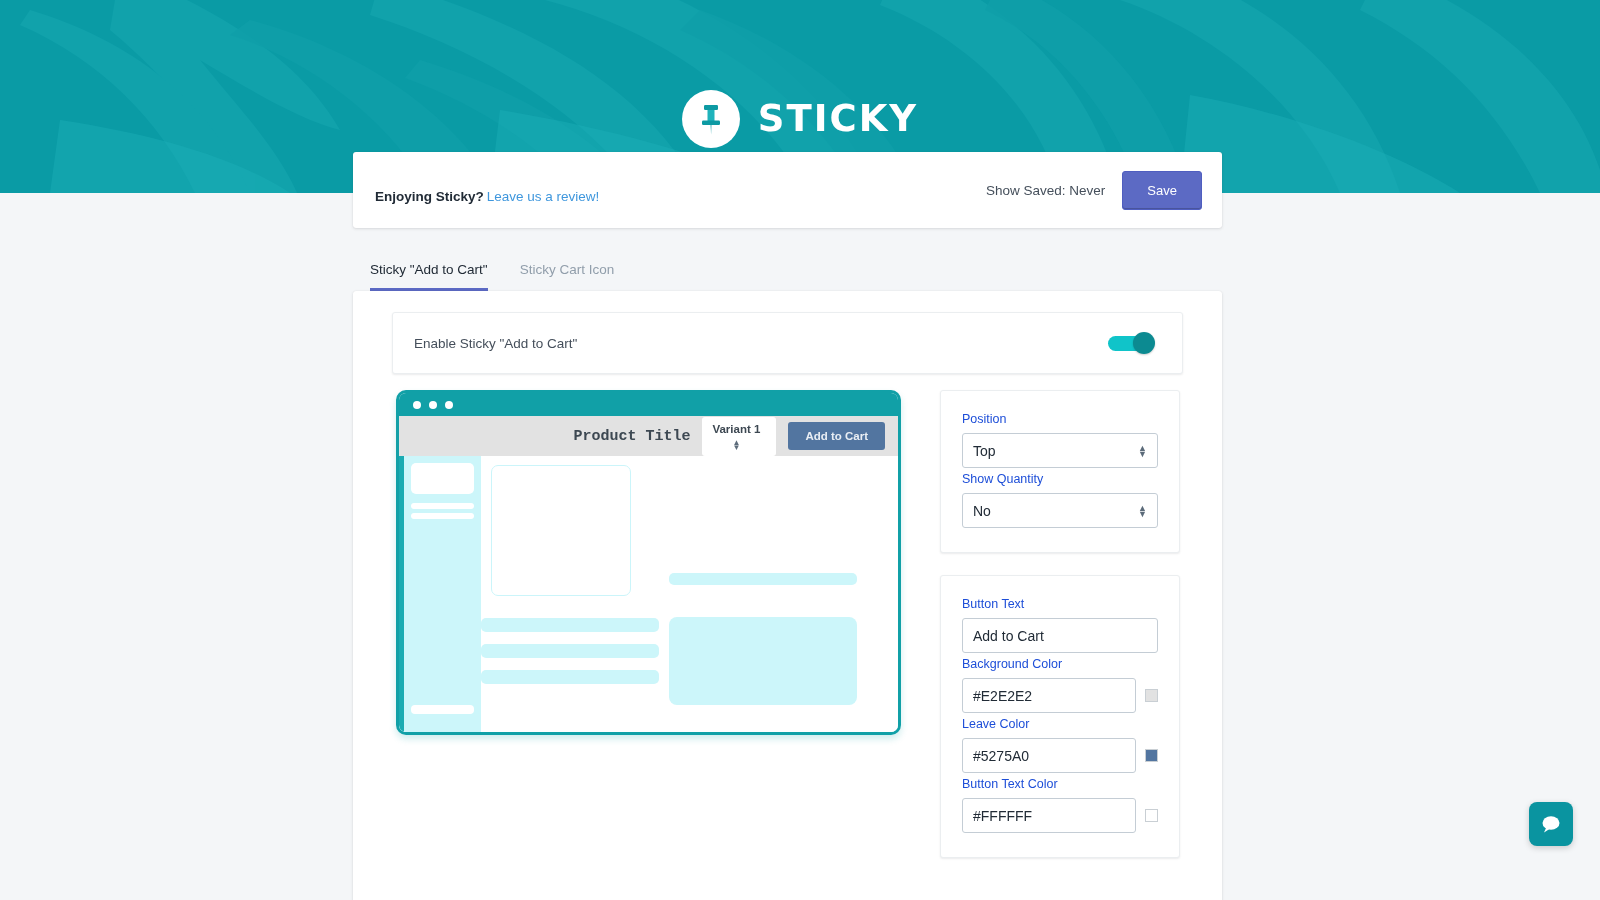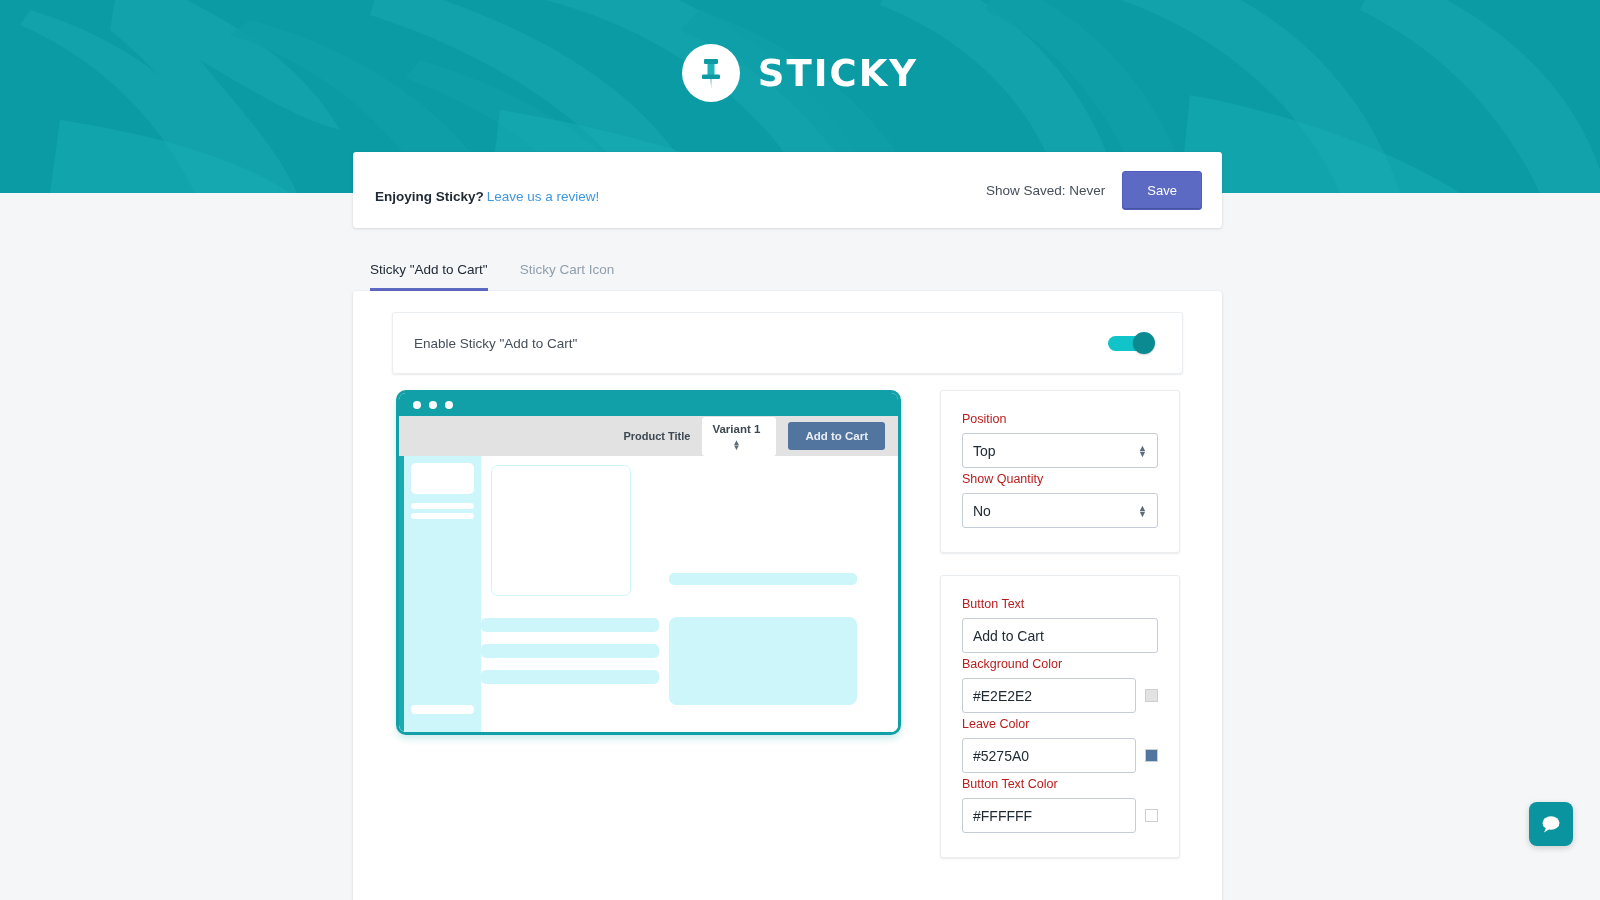--- a/index.html
+++ b/index.html
@@ -15,21 +15,21 @@
   
   .hero {
     position: absolute; top: 0; left: 0;
     width: 1600px; height: 193px;
     background: #0a9ba5;
     overflow: hidden;
   }
   .hero-pattern { position: absolute; inset: 0; opacity: 1; }
   .hero-inner {
     position: absolute; top: 0; left: 0; right: 0; height: 193px;
-    display: flex; align-items: flex-start; justify-content: center;
+    display: flex; align-items: center; justify-content: center;
   }
   .logo-wrap {
     margin-top: 44px;
     display: flex; align-items: center; gap: 18px;
   }
   .logo-circle {
     width: 58px; height: 58px; border-radius: 50%;
     background: #ffffff;
     display: flex; align-items: center; justify-content: center;
     flex: none;
@@ -136,21 +136,21 @@
   .pv-titlebar {
     height: 23px; background: #11a0a7;
     display: flex; align-items: center; gap: 8px; padding-left: 14px;
   }
   .pv-dot { width: 8px; height: 8px; border-radius: 50%; background: #ffffff; }
   .pv-stickybar {
     height: 40px; background: #e2e2e2;
     display: flex; align-items: center; justify-content: flex-end;
     padding-right: 13px; gap: 12px;
   }
-  .pv-prodtitle { font-size: 11px; color: #3d4852; font-weight: 600; }
+  .pv-prodtitle { font-size: 15px; color: #3d4852; font-weight: 600; font-family: Liberation Mono, monospace; }
   .pv-variant {
     background: #ffffff; border-radius: 3px;
     font-size: 11.5px; color: #3d4852; font-weight: 600;
     padding: 6px 16px 6px 10px;
     position: relative;
     display: flex; align-items: center; gap: 5px; flex-direction: column;
   }
   .pv-variant .arrows {
     display: flex; flex-direction: column; line-height: 5px; font-size: 8px; color: #5c6b7a;
   }
@@ -193,21 +193,21 @@
   }
   .settings-card {
     background: #ffffff;
     border: 1px solid #ebeef0;
     border-radius: 3px;
     box-shadow: 0 1px 2px rgba(63,63,68,0.10);
     padding: 21px 21px 24px 21px;
     margin-bottom: 22px;
   }
   .field-label {
-    font-size: 12.5px; color: #b91c1c;
+    font-size: 12.5px; color: #1d4ed8;
     margin-bottom: 7px;
   }
   .field-label.spaced { margin-top: 4px; }
   .sel-wrap { position: relative; }
   select.polaris, input.polaris {
     width: 100%;
     height: 35px;
     background: #ffffff;
     border: 1px solid #c4cdd5;
     border-radius: 3px;

